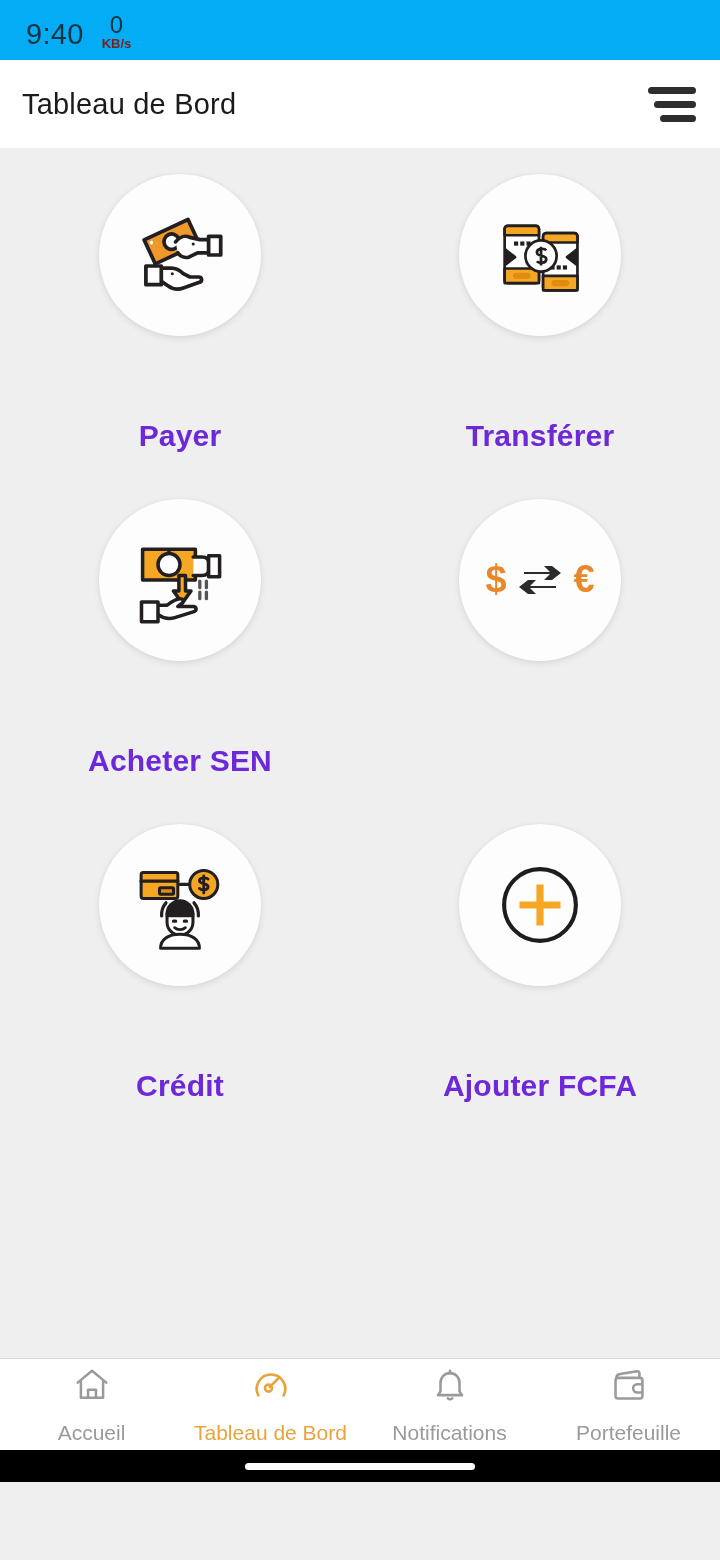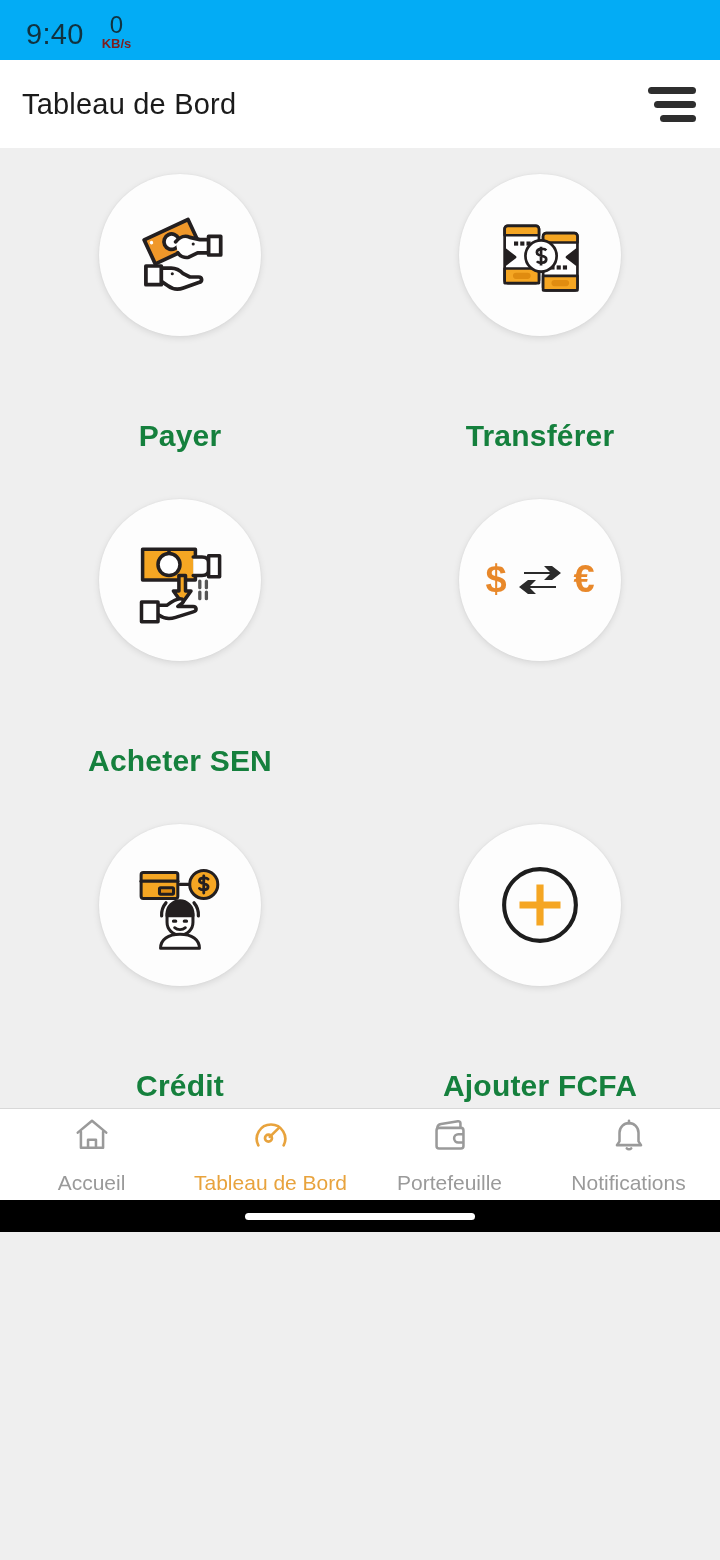--- a/index.html
+++ b/index.html
@@ -2,21 +2,21 @@
 <html><head>
 <meta charset="utf-8">
 <style>
   * { box-sizing: border-box; margin: 0; padding: 0; }
   html, body {
     width: 720px; height: 1560px;
     font-family: "Liberation Sans", sans-serif;
     background: #efefef;
     overflow: hidden;
   }
-  .phone { position: relative; width: 720px; height: 1232px; display: flex; flex-direction: column; }
+  .phone { position: relative; width: 720px; height: 1482px; display: flex; flex-direction: column; }
 
   
   .statusbar {
     height: 60px; background: #03acf5; color: #0b2a38;
     display: flex; align-items: center; justify-content: space-between;
     padding: 0 20px 0 26px; flex: 0 0 60px;
   }
   .sb-left { display: flex; align-items: flex-end; gap: 18px; }
   .sb-clock { font-size: 29px; font-weight: 400; color: #11323f; letter-spacing: .3px; line-height: 1; }
   .sb-speed { display: flex; flex-direction: column; align-items: center; line-height: 1; transform: translateY(2px); }
@@ -49,21 +49,21 @@
     row-gap: 0; column-gap: 0;
   }
   .tile { display: flex; flex-direction: column; align-items: center; height: 325px; }
   .tile-circle {
     width: 162px; height: 162px; border-radius: 50%;
     background: #fdfdfd; box-shadow: 0 2px 7px rgba(0,0,0,.10), 0 0 2px rgba(0,0,0,.06);
     display: flex; align-items: center; justify-content: center;
     cursor: pointer;
   }
   .tile-label {
-    margin-top: 83px; font-size: 30px; font-weight: bold; color: #15803d;
+    margin-top: 83px; font-size: 30px; font-weight: bold; color: #6d28d9;
     letter-spacing: .2px; text-align: center;
   }
 
   
   .bottomnav {
     flex: 0 0 92px; height: 92px; background: #ffffff;
     border-top: 1px solid #d8d8d8;
     display: flex; align-items: center; justify-content: space-around;
     padding: 0 2px;
   }
@@ -270,40 +270,40 @@
           <path d="M4 18.5A9 9 0 1 1 20 18.5"></path>
           <path d="M17 7.5 11.2 13.2"></path>
           <circle cx="10.4" cy="14" r="2.2"></circle>
         </svg>
       </span>
       <span class="nav-label">Tableau de Bord</span>
     </div>
 
     <div class="nav-item">
       <span class="nav-ico">
+        <svg width="40" height="38" viewBox="0 0 24 24" fill="none" stroke="#9a9a9a" stroke-width="1.6" stroke-linejoin="round" stroke-linecap="round">
+          <path d="M6 16v-5.5a6 6 0 0 1 12 0V16l1.6 2.4H4.4z"></path>
+          <path d="M10.6 20.4a2 2 0 0 0 2.8 0"></path>
+          <path d="M12 4.5V3"></path>
+        </svg>
+      </span>
+      <span class="nav-label">Notifications</span>
+    </div>
+
+    <div class="nav-item">
+      <span class="nav-ico">
         <svg width="40" height="38" viewBox="0 0 24 24" fill="none" stroke="#9a9a9a" stroke-width="1.6" stroke-linejoin="round">
           <path d="M4 7.5c0-1.5 1-2.3 2.4-2.5L17 3.3c1-.1 1.6.4 1.6 1.3v2.9"></path>
           <rect x="3.5" y="7.5" width="17" height="13" rx="1.6"></rect>
           <path d="M20.5 11.5h-3.3a2.6 2.6 0 0 0 0 5.2h3.3"></path>
         </svg>
       </span>
       <span class="nav-label">Portefeuille</span>
     </div>
 
-    <div class="nav-item">
-      <span class="nav-ico">
-        <svg width="40" height="38" viewBox="0 0 24 24" fill="none" stroke="#9a9a9a" stroke-width="1.6" stroke-linejoin="round" stroke-linecap="round">
-          <path d="M6 16v-5.5a6 6 0 0 1 12 0V16l1.6 2.4H4.4z"></path>
-          <path d="M10.6 20.4a2 2 0 0 0 2.8 0"></path>
-          <path d="M12 4.5V3"></path>
-        </svg>
-      </span>
-      <span class="nav-label">Notifications</span>
-    </div>
-
 
   </div>
 
   <div class="gesture">
     <i></i>
   </div>
 
 </div>
 
 </body></html>

